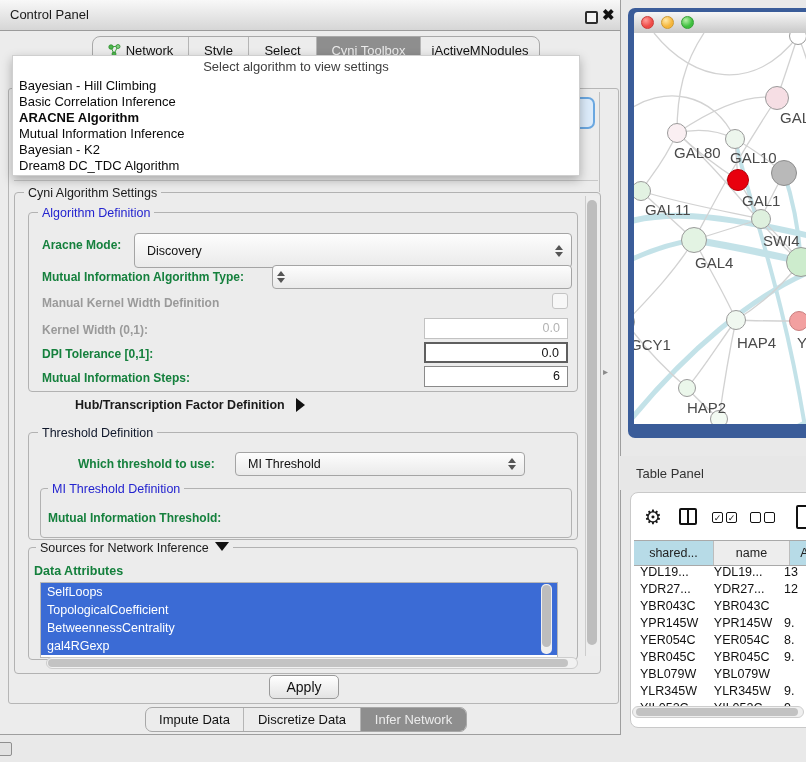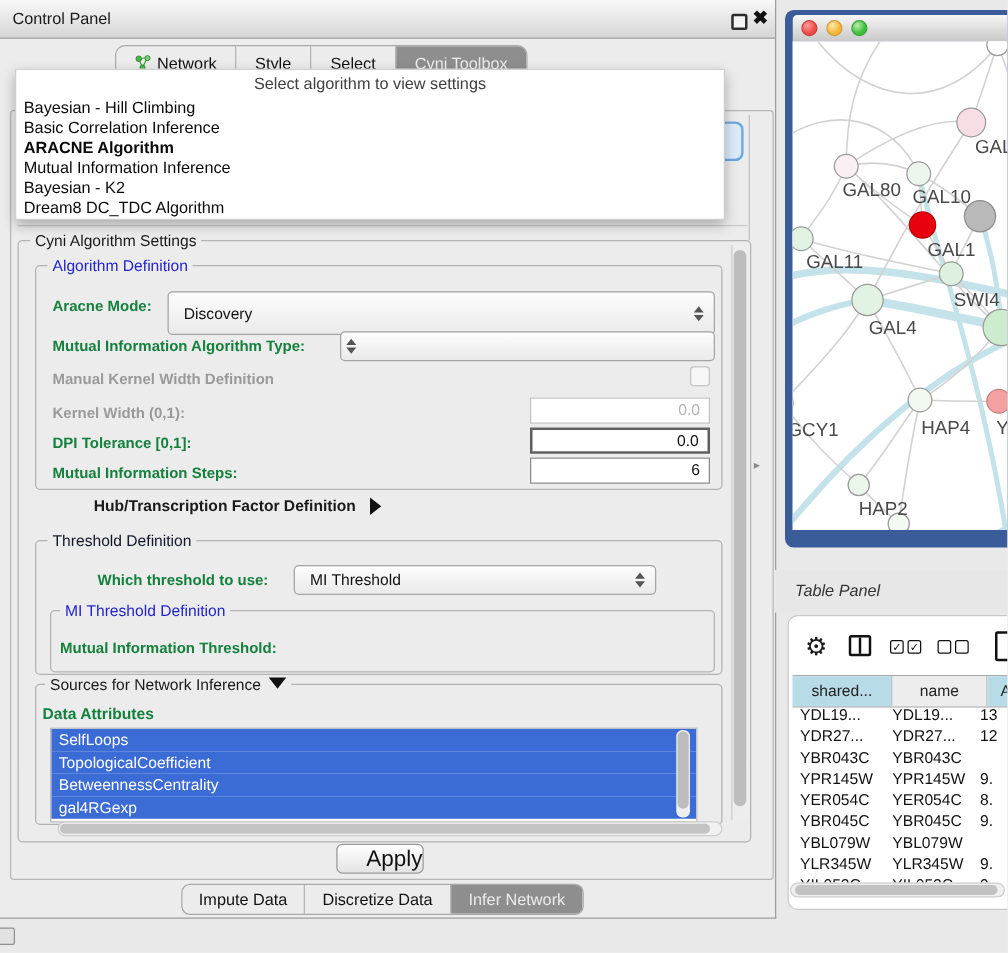--- a/index.html
+++ b/index.html
@@ -70,21 +70,21 @@
   .attr-item{height:18px;line-height:18px;padding-left:6px;font-size:12.5px;color:#fff;background:#3b6bd5;}
   .list-vscroll{left:541px;top:584px;width:11px;height:70px;background:#efefef;border-radius:5px;}
   .list-vthumb{left:542px;top:585px;width:9px;height:62px;background:#bdbdbd;border-radius:5px;}
 
   .vscroll-track{left:585px;top:196px;width:14px;height:460px;background:#ededed;border-left:1px solid #cccccc;}
   .vscroll-thumb{left:587px;top:200px;width:10px;height:445px;background:#bdbdbd;border-radius:5px;}
   .hscroll-track{left:46px;top:657px;width:532px;height:12px;background:#f1f1f1;border:1px solid #cdcdcd;border-radius:6px;box-sizing:border-box;}
   .hscroll-thumb{left:48px;top:659px;width:520px;height:8px;background:#c3c3c3;border-radius:4px;}
 
   .apply-btn{left:269px;top:675px;width:68px;height:22px;border:1px solid #9a9a9a;border-radius:5px;
-    background:linear-gradient(#ffffff,#e3e3e3);font-size:18px;color:#111;text-align:right;line-height:22px;}
+    background:linear-gradient(#ffffff,#e3e3e3);font-size:14px;color:#111;text-align:center;line-height:22px;}
 
   .bottom-tabbar{left:145px;top:707px;height:23px;display:flex;border:1px solid #a8a8a8;border-radius:7px;overflow:hidden;background:#ececec;}
   .btab{display:flex;align-items:center;justify-content:center;font-size:13px;color:#111;border-right:1px solid #b5b5b5;box-sizing:border-box;}
   .btab:last-child{border-right:none;}
   .btab.sel{background:#8e8e8e;color:#ececec;}
 
   .divider-arrow{left:603px;top:366px;font-size:10px;color:#8a8a8a;}
   .corner-icon{left:-3px;top:742px;width:13px;height:12px;border:1px solid #8f8f8f;border-radius:2px;background:#e2e2e2;}
 
   
@@ -93,21 +93,21 @@
     border-bottom:1px solid #9e9e9e;border-radius:4px 0 0 0;}
   .light{position:absolute;top:4px;width:13px;height:13px;border-radius:50%;box-sizing:border-box;}
   .light.red{left:7px;background:radial-gradient(circle at 35% 30%,#ff9d99,#ee4b47 60%);border:1px solid #ca3b38;}
   .light.yellow{left:27px;background:radial-gradient(circle at 35% 30%,#ffe9a8,#f5b63c 60%);border:1px solid #cf9a2f;}
   .light.green{left:47px;background:radial-gradient(circle at 35% 30%,#b6f0a8,#3fbf3f 60%);border:1px solid #35a035;}
   .net-canvas{left:634px;top:33px;width:172px;height:391px;background:#ffffff;overflow:hidden;}
   .node{position:absolute;border-radius:50%;border:1px solid #9a9a9a;box-sizing:border-box;}
   .nlabel{position:absolute;font-size:15px;color:#4a4a4a;white-space:nowrap;}
 
   
-  .tp-header{left:620px;top:456px;width:186px;height:34px;background:#e7e7e7;font-style:italic;}
+  .tp-header{left:620px;top:456px;width:186px;height:34px;background:#e7e7e7;}
   .tp-title{left:636px;top:464px;font-size:13px;color:#333;}
   .tp-body{left:630px;top:492px;width:190px;height:236px;background:#fff;border:1px solid #c9c9c9;border-radius:8px;box-sizing:border-box;}
   .gear-icon{left:644px;top:505px;font-size:20px;color:#1a1a1a;}
   .split-icon{left:679px;top:508px;width:18px;height:17px;border:2px solid #111;border-radius:2px;box-sizing:border-box;}
   .split-icon::after{content:"";position:absolute;left:6px;top:0;width:2px;height:13px;background:#111;}
   .chk-pair{position:absolute;display:flex;gap:3px;}
   .chk{width:11px;height:11px;border:1.5px solid #111;border-radius:2px;font-size:9px;line-height:10px;text-align:center;color:#111;box-sizing:border-box;}
   .doc-icon{left:796px;top:505px;width:16px;height:20px;border:2px solid #111;border-radius:2px;background:#fff;}
 
   .thead{left:634px;top:540px;height:24px;display:flex;border-top:1px solid #a9a9a9;border-bottom:1px solid #a9a9a9;z-index:2;}
@@ -145,20 +145,23 @@
         <span>Network</span>
       </div>
       <div class="tab" style="width:60px">
         <span>Style</span>
       </div>
       <div class="tab" style="width:68px">
         <span>Select</span>
       </div>
       <div class="tab sel" style="width:104px">
         <span>Cyni Toolbox</span>
+      </div>
+      <div class="tab" style="width:118px">
+        <span>jActiveMNodules</span>
       </div>
     </div>
 
     <div class="abs content-panel"></div>
 
     <div class="abs frag-vline"></div>
     <div class="abs frag-hline"></div>
     <div class="abs frag-combo"></div>
 
     <div class="abs fieldset" style="left:14px;top:192px;width:585px;height:480px;"></div>

